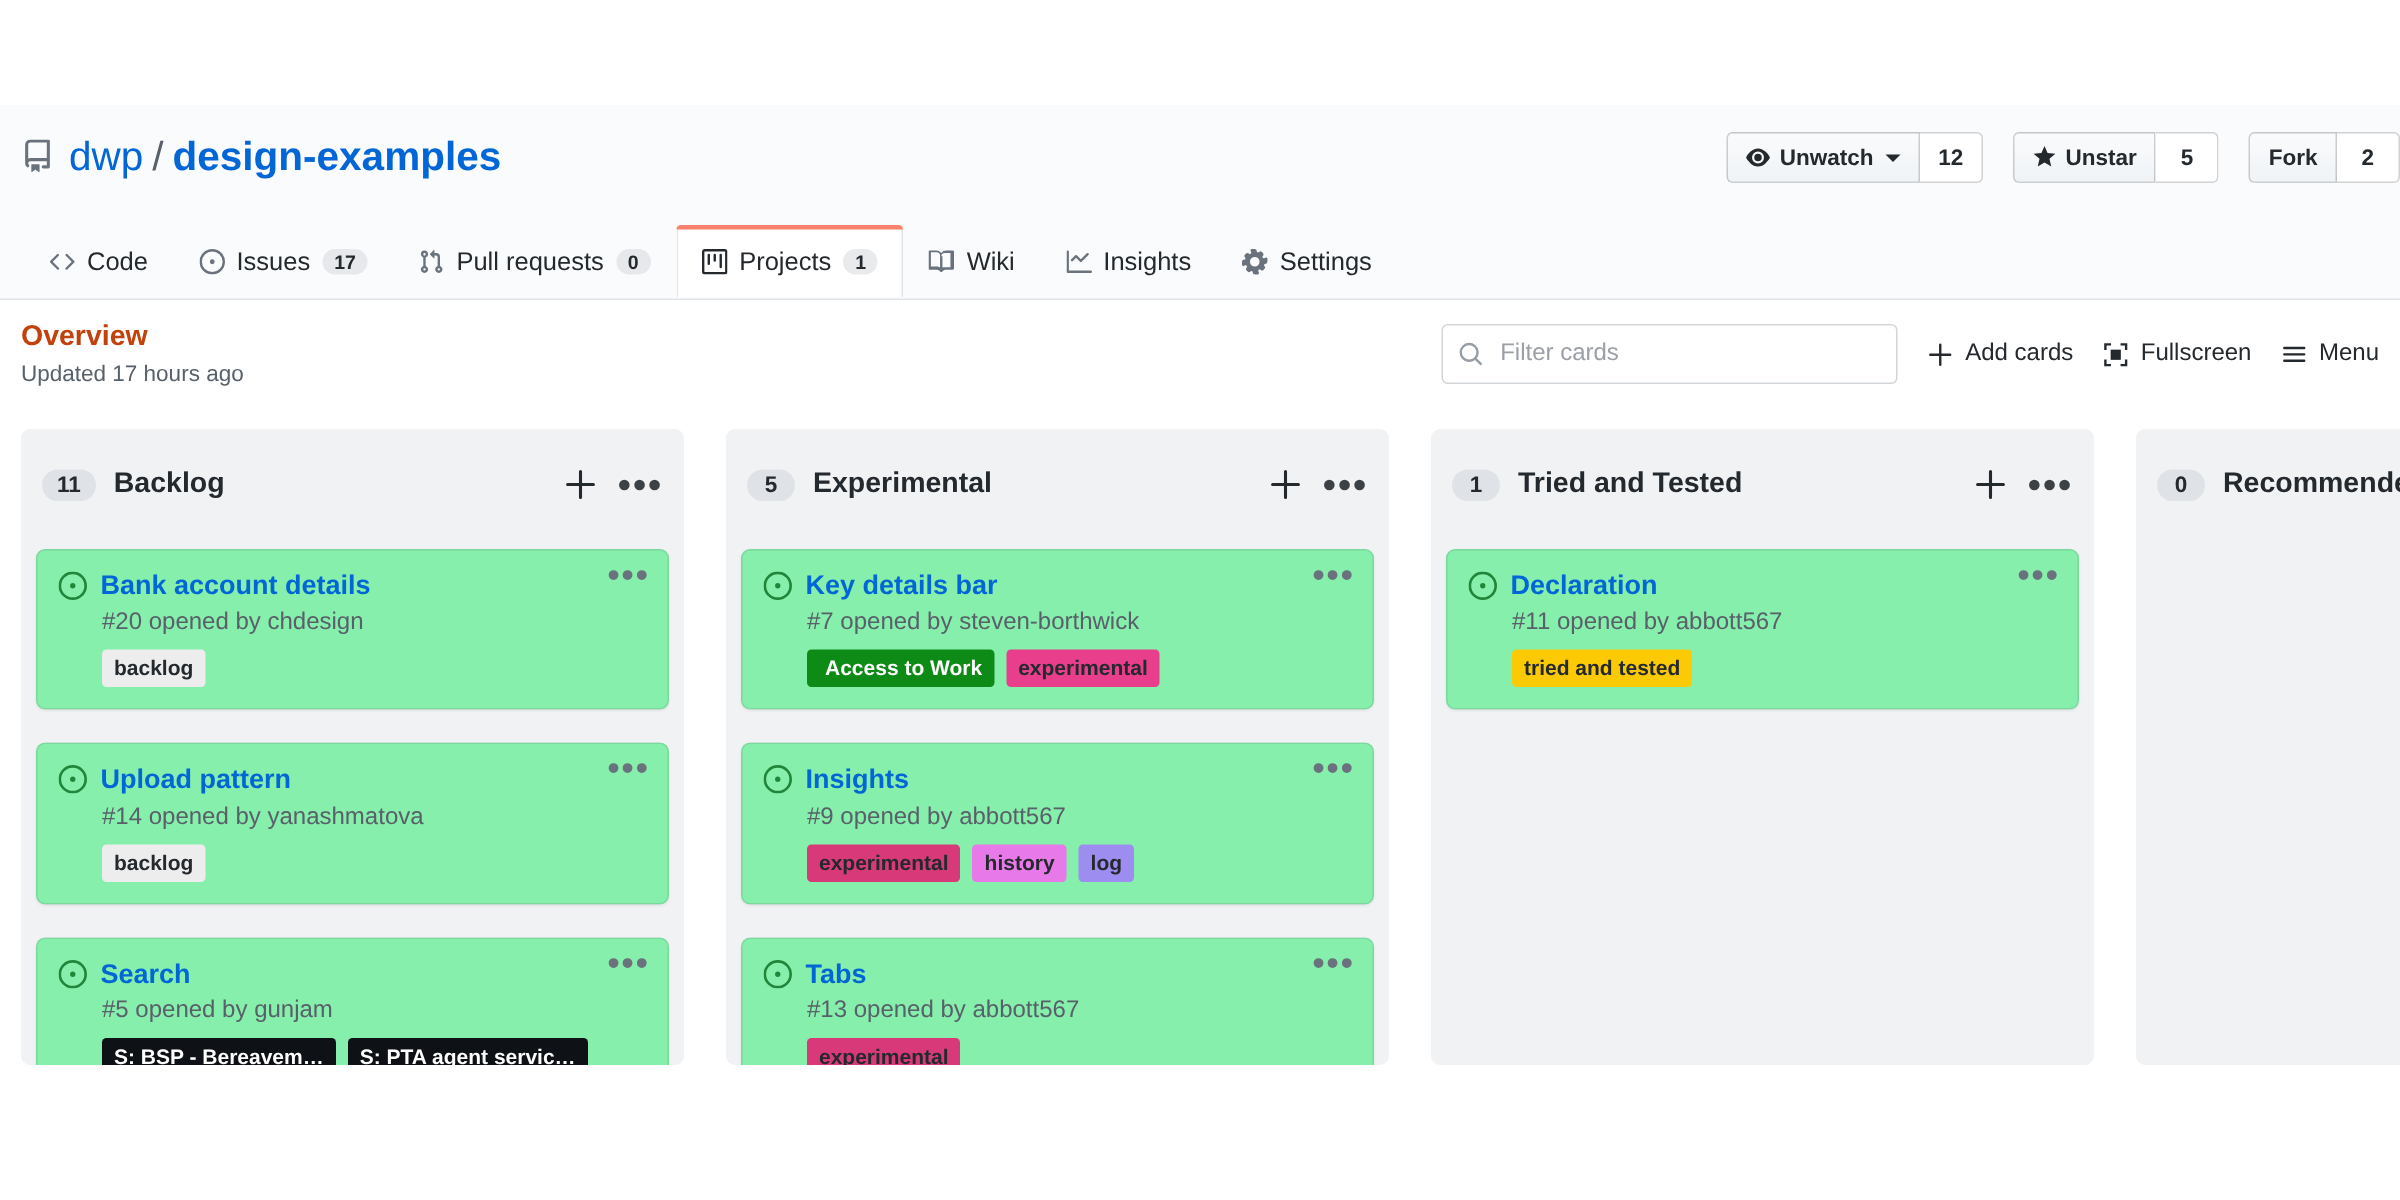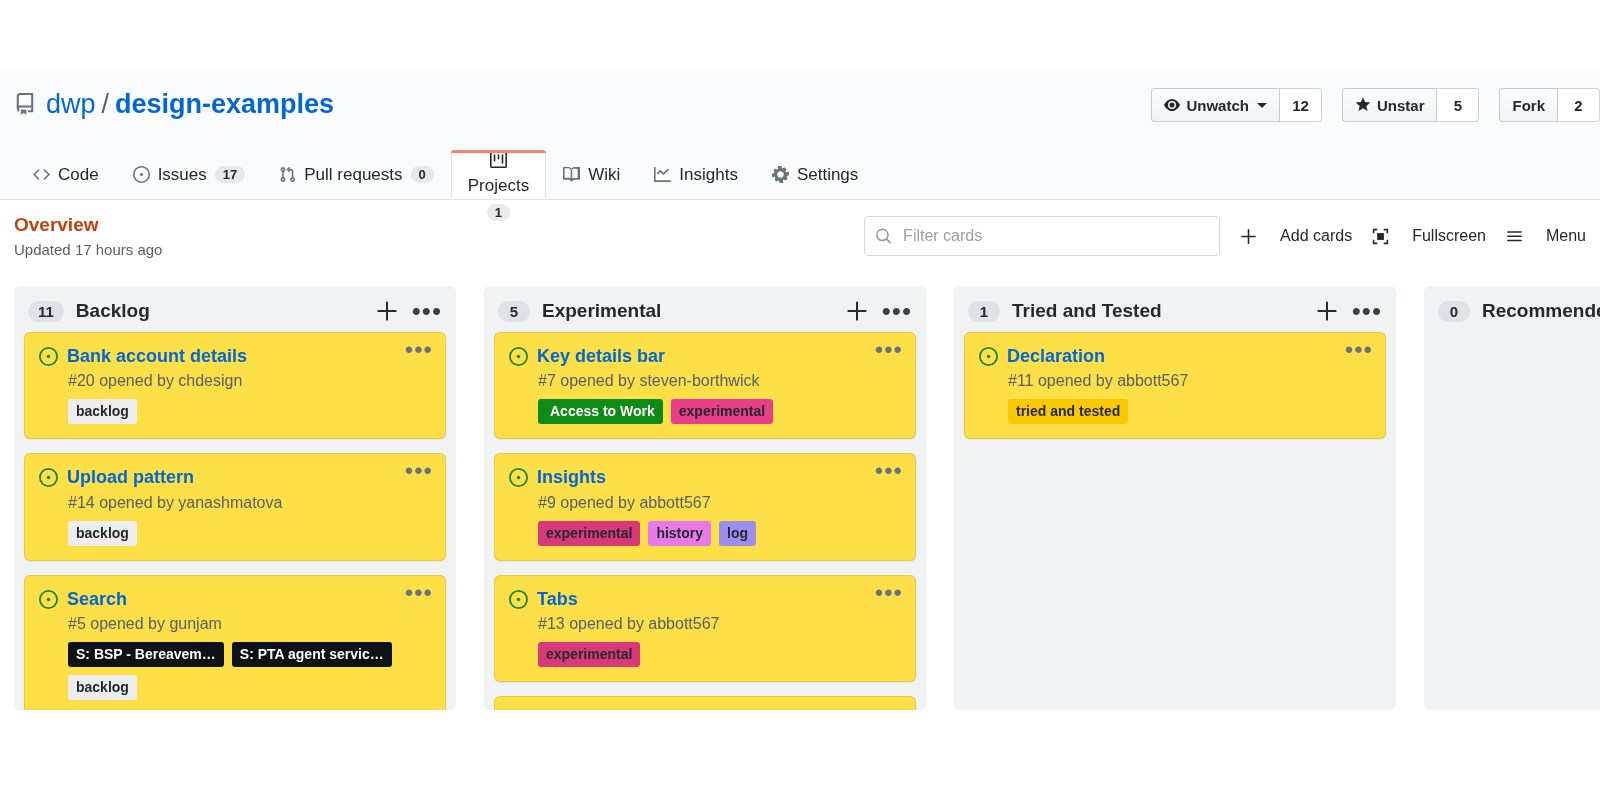--- a/index.html
+++ b/index.html
@@ -75,21 +75,20 @@
     font-size: 17px; color: #24292e;
     cursor: pointer; position: relative;
     border: 1px solid transparent;
     border-bottom: 0;
     text-decoration: none;
   }
   .nav-tab.active {
     background: #ffffff;
     border-color: #e1e4e8;
     border-radius: 4px 4px 0 0;
-    flex-direction: column;
   }
   .nav-tab.active::before {
     content: ""; position: absolute;
     top: -1px; left: -1px; right: -1px;
     height: 3px; background: #f9826c;
     border-radius: 3px 3px 0 0;
   }
   .nav-count {
     background: rgba(209,213,218,0.5);
     border-radius: 20px;
@@ -103,37 +102,37 @@
   .project-bar {
     padding: 14px 14px 0 14px;
     display: flex; align-items: flex-start; justify-content: space-between;
     height: 78px;
   }
   .project-meta .proj-title { font-size: 19px; font-weight: 600; color: #c2410c; }
   .project-meta .proj-updated { font-size: 15px; color: #586069; margin-top: 5px; }
 
   .project-tools { display: flex; align-items: center; gap: 20px; margin-top: 2px; }
   .filter-box {
-    position: relative; width: 356px;
+    position: relative; width: 304px;
   }
   .filter-box input {
     width: 100%; height: 40px;
     border: 1px solid #d1d5da; border-radius: 4px;
     padding: 0 10px 0 38px;
     font-size: 16px; color: #24292e;
     font-family: "Liberation Sans", sans-serif;
     background: #fff;
   }
   .filter-box input::placeholder { color: #9aa0a6; }
   .filter-search-icon {
     position: absolute; left: 11px; top: 50%; transform: translateY(-50%);
     color: #959da5; display: flex;
   }
   .tool-link {
-    display: flex; align-items: center; gap: 23px;
+    display: flex; align-items: center; gap: 8px;
     font-size: 16px; color: #24292e;
     cursor: pointer; white-space: nowrap;
   }
 
   
   .board {
     display: flex; gap: 28px;
     padding: 8px 0 0 14px;
     height: 432px;
     overflow: hidden;
@@ -142,45 +141,46 @@
     background: #f1f2f4;
     border-radius: 6px;
     width: 442px;
     flex: 0 0 442px;
     display: flex; flex-direction: column;
     max-height: 425px;
     overflow: hidden;
   }
   .col-header {
     display: flex; align-items: center;
-    padding: 14px 14px 10px 14px;
+    padding: 26px 14px 10px 14px;
     gap: 12px;
   }
   .col-count {
     background: #dfe2e6;
     color: #24292e;
     border-radius: 20px;
     font-size: 15px; font-weight: 600;
     padding: 2px 10px;
     min-width: 32px; text-align: center;
   }
   .col-name { font-size: 19px; font-weight: 600; color: #24292e; flex: 1; }
   .col-actions { display: flex; align-items: center; gap: 14px; color: #24292e; }
   .col-plus { font-size: 28px; line-height: 18px; cursor: pointer; font-weight: 300; }
   .col-dots { font-size: 26px; line-height: 12px; cursor: pointer; letter-spacing: 1px; color: #3c4146; }
 
   .col-cards { padding: 0 10px 10px 10px; overflow: hidden; flex: 1; }
   .card {
-    background: #fde047;
+    background: #86efac;
     border: 1px solid rgba(27,31,35,0.10);
     border-radius: 6px;
     box-shadow: 0 1px 2px rgba(27,31,35,0.07);
     padding: 12px 14px 14px 14px;
     margin-bottom: 14px;
     position: relative;
+    margin-top: 22px;
   }
   .card-top { display: flex; align-items: flex-start; gap: 9px; padding-right: 28px; }
   .issue-icon { flex: 0 0 auto; margin-top: 2px; display: flex; }
   .card-title {
     font-size: 18px; font-weight: 600; color: #0366d6;
     cursor: pointer; line-height: 1.3;
   }
   .card-meta { font-size: 16px; color: #586069; margin: 4px 0 0 29px; }
   .card-dots {
     position: absolute; right: 12px; top: 10px;

